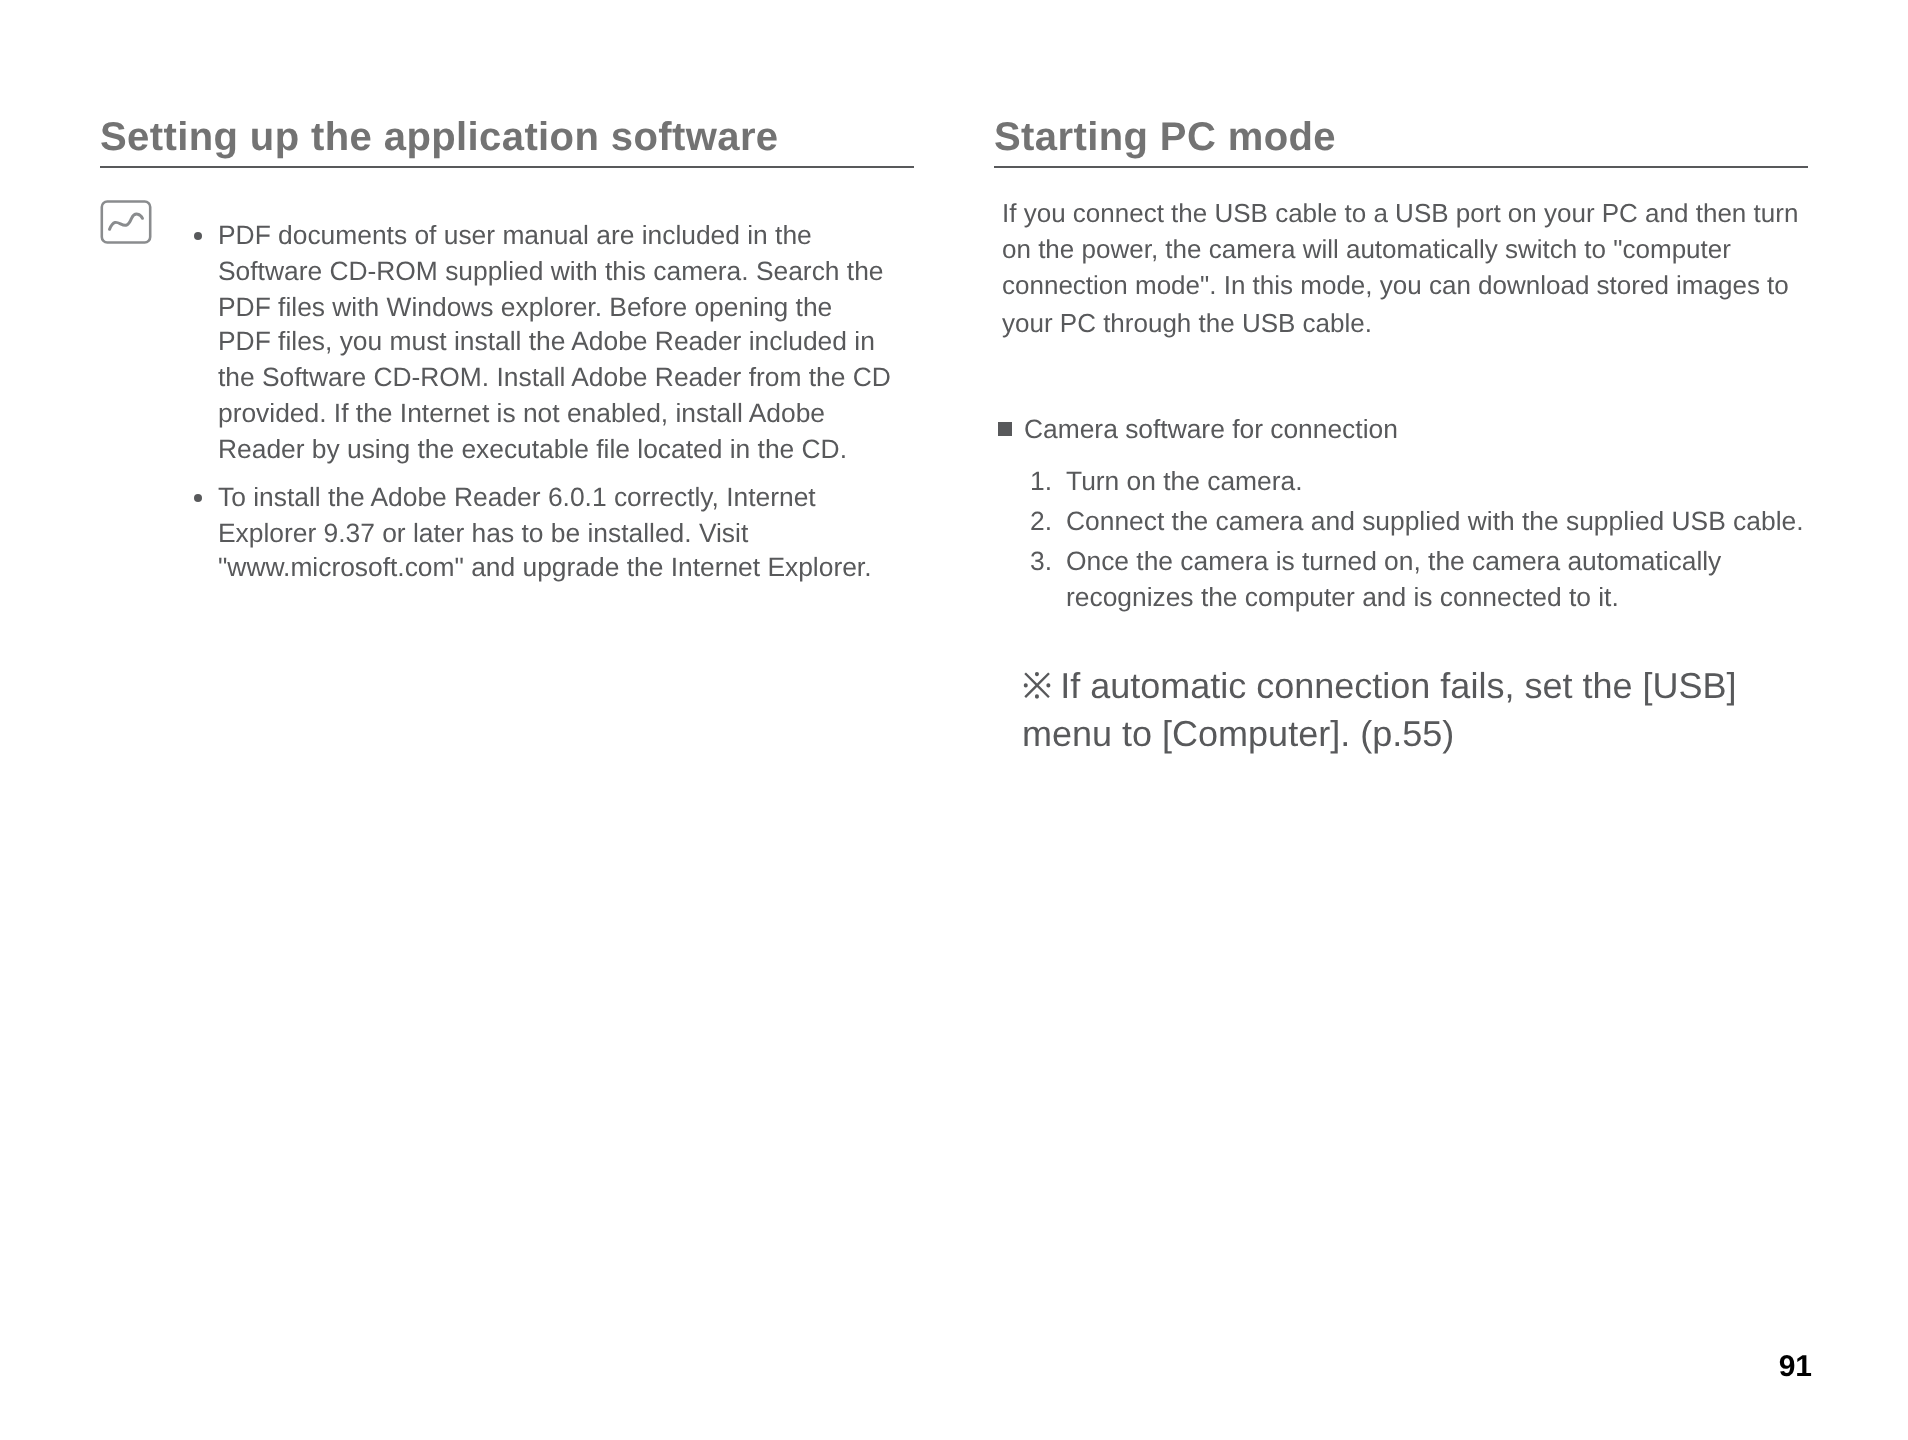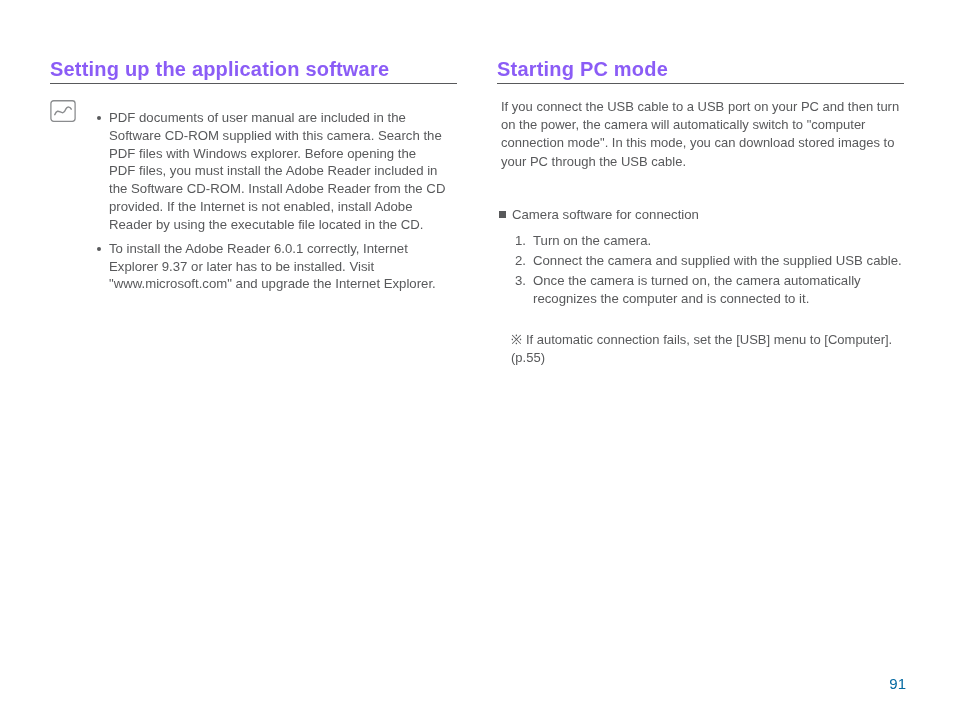--- a/index.html
+++ b/index.html
@@ -21,21 +21,21 @@
     gap: 40px;
   }
   .col {
     flex: 1 1 0;
     min-width: 0;
   }
   h2.sect {
     margin: 0 0 14px 0;
     font-size: 20px;
     font-weight: 700;
-    color: #8b5cf6;
+    color: #737373;
     border-bottom: 1px solid #58595b;
     padding-bottom: 2px;
     letter-spacing: 0.2px;
   }
   .note-wrap {
     display: flex;
     align-items: flex-start;
     gap: 10px;
   }
   .note-icon {
@@ -99,36 +99,36 @@
     padding-left: 18px;
     margin-bottom: 2px;
   }
   ol.steps > li::before {
     content: counter(step) ".";
     position: absolute;
     left: 0;
     top: 0;
   }
   .footnote {
-    font-size: 13px;
+    font-size: 18px;
     line-height: 1.38;
     padding-left: 14px;
     margin-top: 22px;
     position: relative;
   }
   .footnote .refmark {
     margin-right: 4px;
   }
   .page-number {
     position: absolute;
     right: 48px;
     bottom: 28px;
     font-size: 15px;
-    font-weight: 400;
-    color: #0369a1;
+    font-weight: 700;
+    color: #000000;
   }
 </style>
 </head>
 <body>
 
 <div class="page">
 
   <div class="col">
     <h2 class="sect">Setting up the application software</h2>
 

